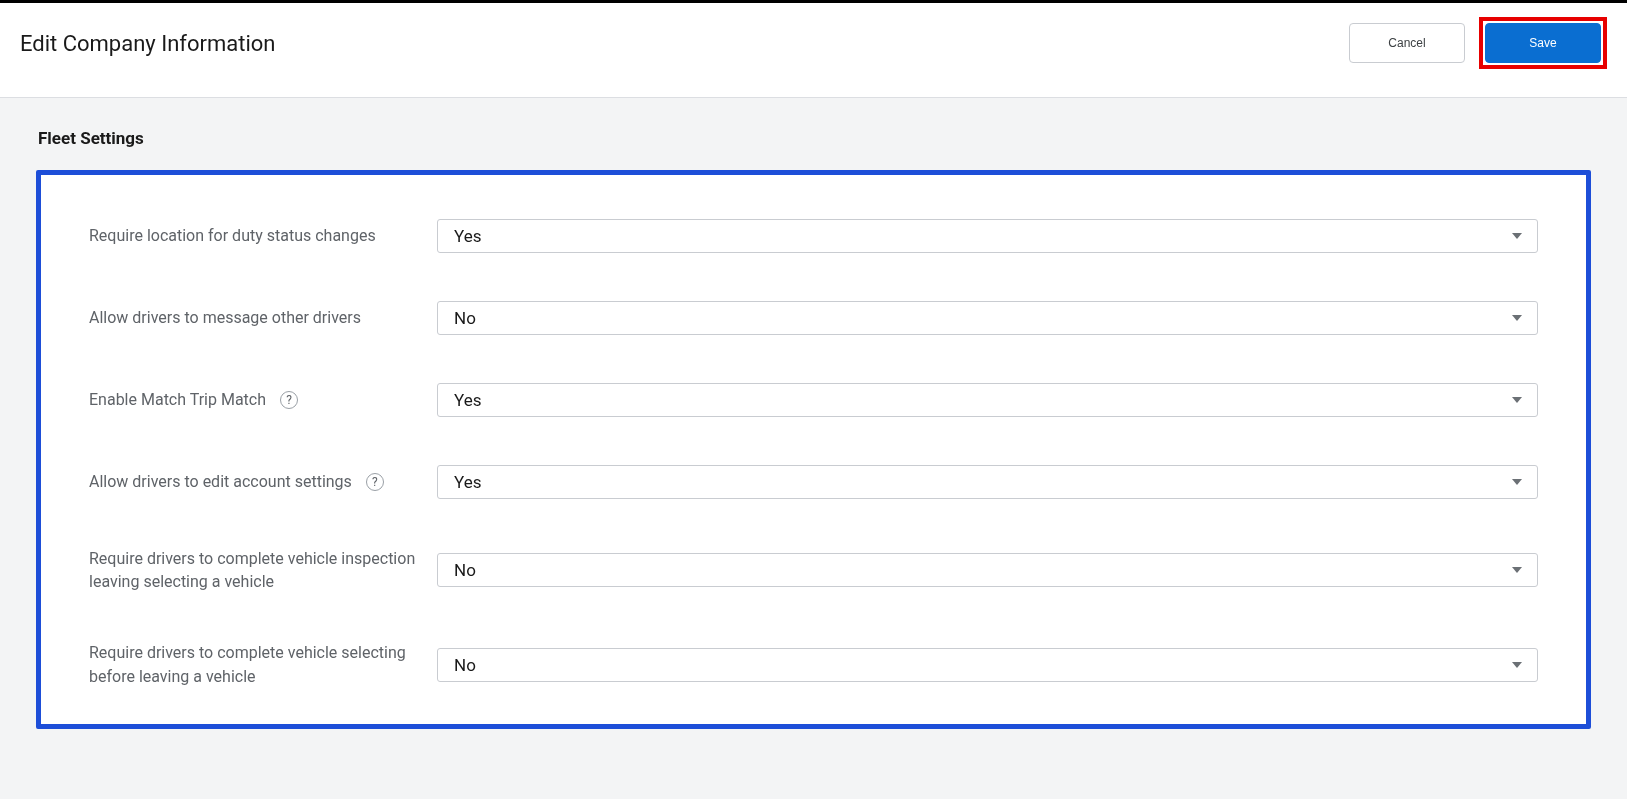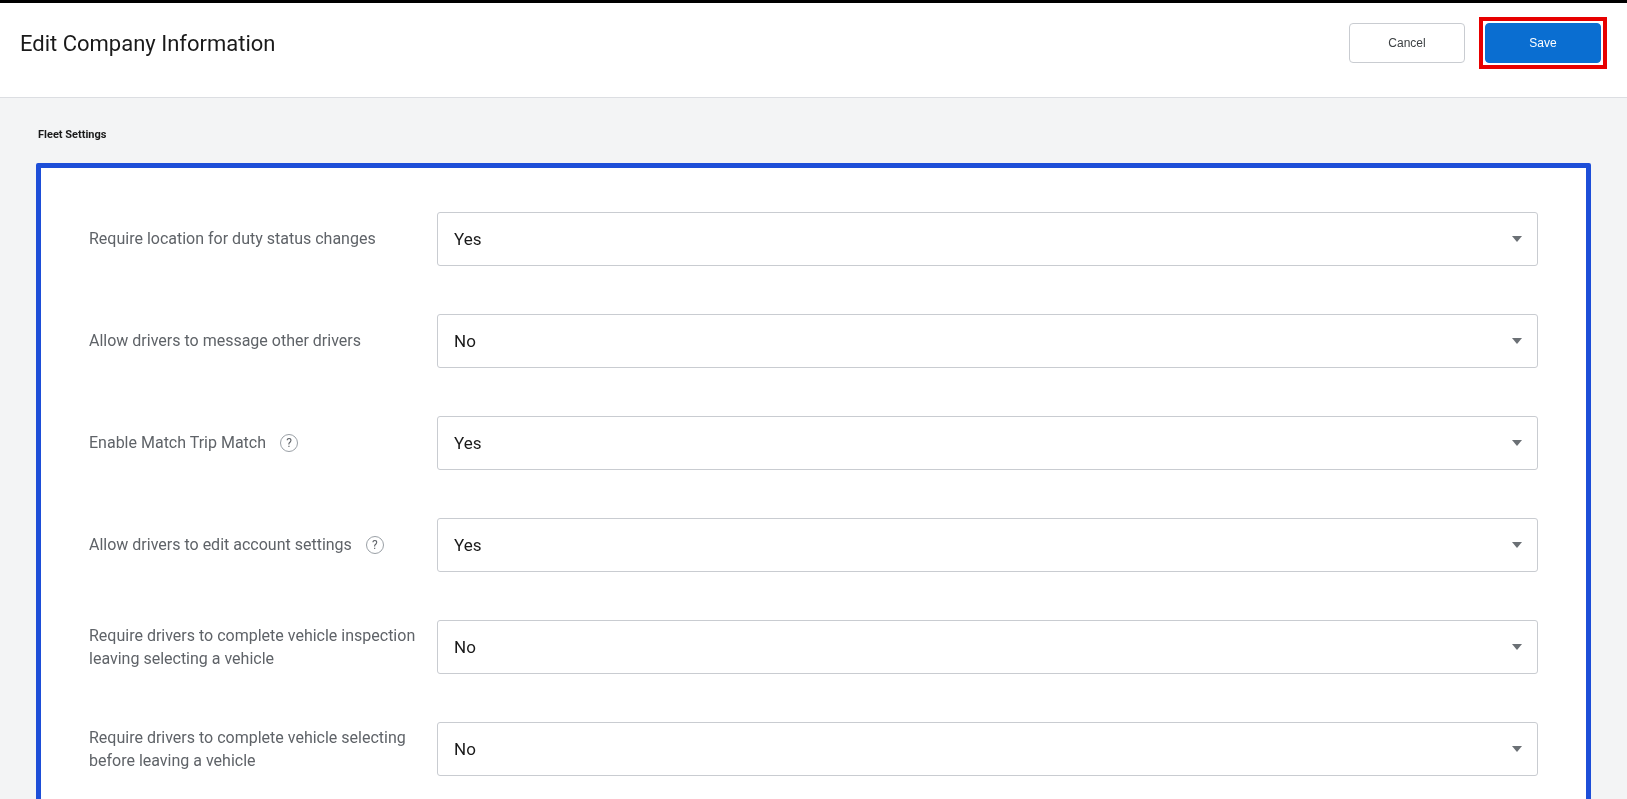--- a/index.html
+++ b/index.html
@@ -67,21 +67,21 @@
     padding: 2px;
     display: inline-flex;
   }
   .content-area {
     background: #f3f4f5;
     border-top: 1px solid #dcdee2;
     padding: 22px 36px 40px 36px;
     min-height: calc(100vh - 90px);
   }
   .section-title {
-    font-size: 11px;
+    font-size: 17px;
     font-weight: 700;
     color: #1a1a1a;
     margin: 8px 0 22px 2px;
   }
   .card {
     background: #ffffff;
     border: 5px solid #1d4ed8;
     border-radius: 2px;
     padding: 44px 48px 36px 48px;
   }
@@ -118,21 +118,21 @@
     color: #5f6368;
     cursor: pointer;
     flex-shrink: 0;
   }
   .select-wrap {
     flex: 1;
     position: relative;
   }
   .select {
     width: 100%;
-    height: 54px;
+    height: 34px;
     border: 1px solid #c9ccd1;
     border-radius: 3px;
     background: #ffffff;
     padding: 0 40px 0 16px;
     font-size: 17px;
     color: #1a1a1a;
     display: flex;
     align-items: center;
     cursor: pointer;
   }

